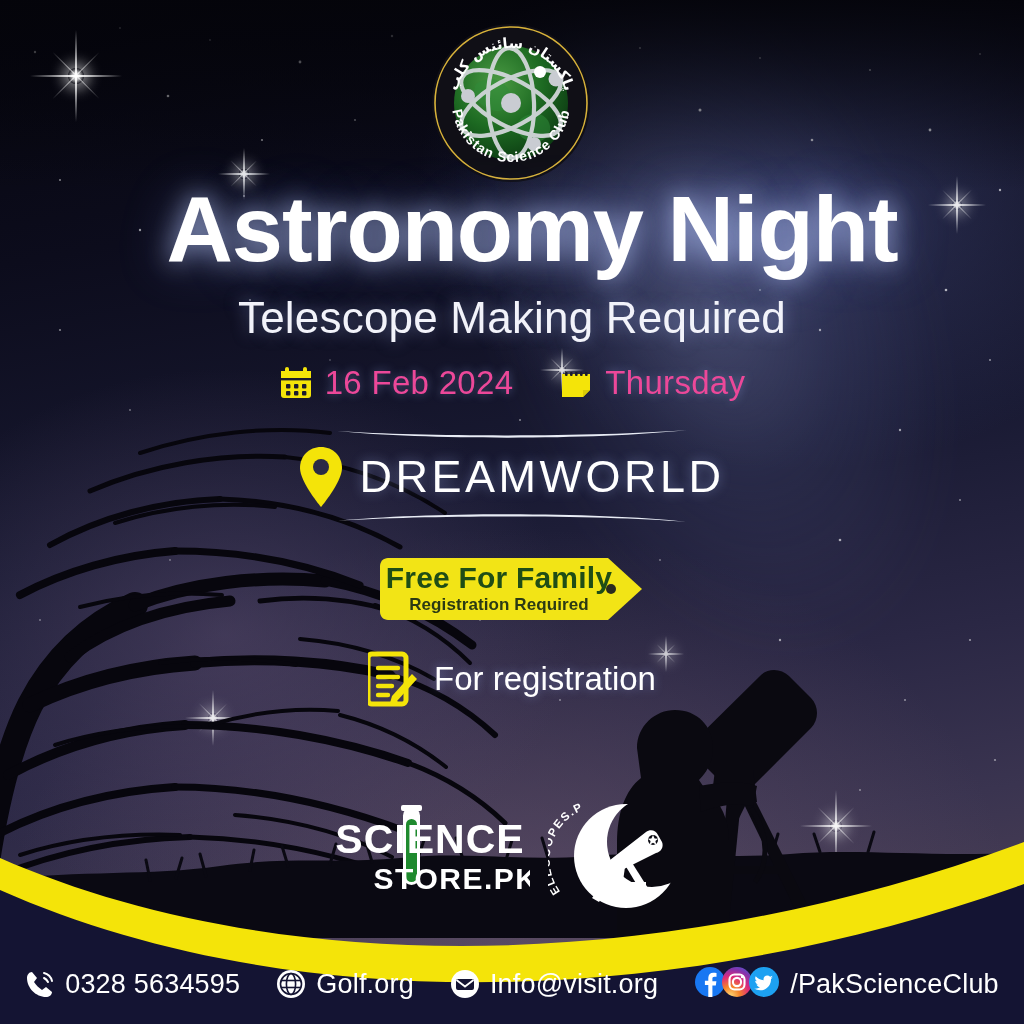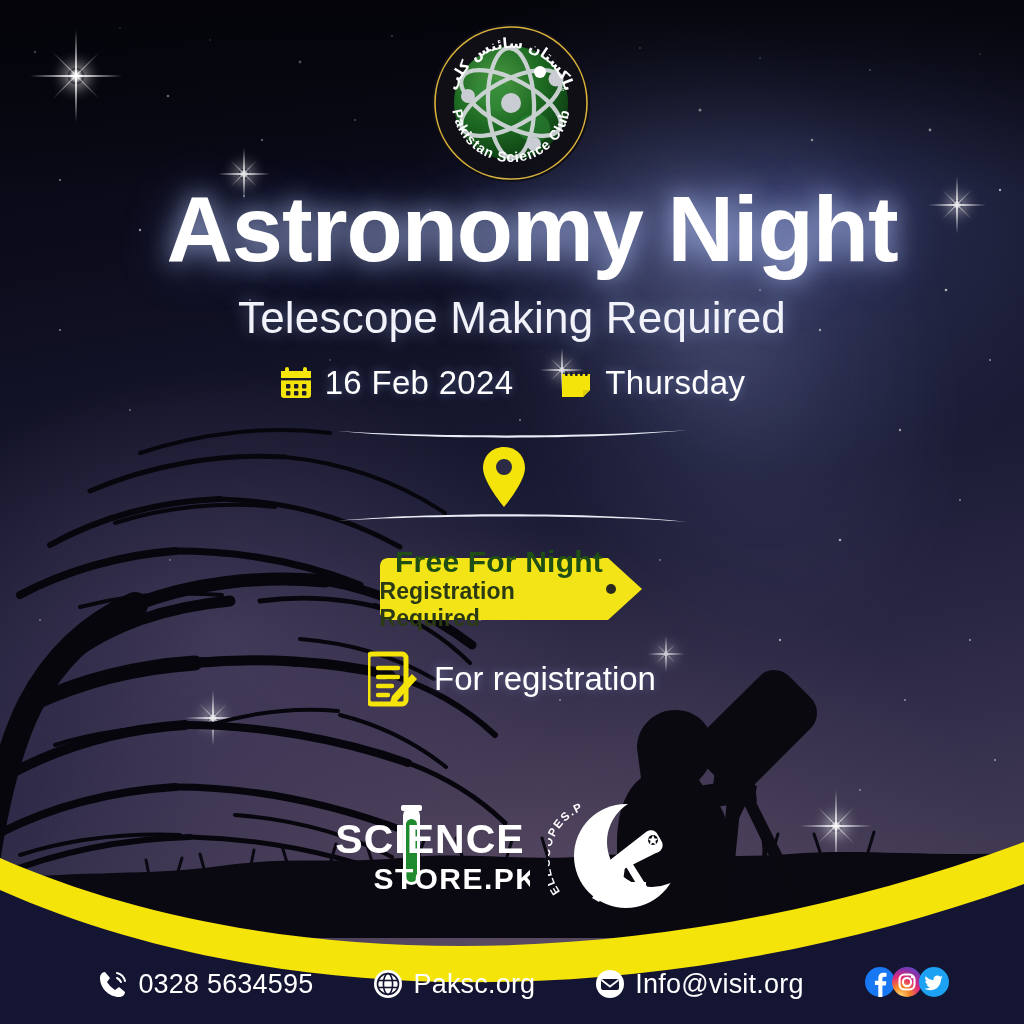--- a/index.html
+++ b/index.html
@@ -48,53 +48,53 @@
   .title{position:absolute;left:0;top:183px;width:100%;text-align:center;
     font-size:92px;line-height:1;font-weight:bold;color:#fff;letter-spacing:-1px;
     text-shadow:0 0 26px rgba(190,205,255,.75),0 0 54px rgba(140,165,255,.45);padding-left:40px;}
   .subtitle{position:absolute;left:0;top:296px;width:100%;text-align:center;
     font-size:44px;line-height:1;color:#f2f3fa;font-weight:400;letter-spacing:.2px;
     text-shadow:0 0 16px rgba(160,180,240,.5);}
   
   .date-row{position:absolute;left:0;top:364px;width:100%;
     display:flex;justify-content:center;align-items:center;gap:46px;}
   .date-item{display:flex;align-items:center;gap:12px;}
-  .date-item .txt{font-size:33px;color:#ffffff;font-weight:400;letter-spacing:.3px;
+  .date-item .txt{font-size:33px;color:#ec4899;font-weight:400;letter-spacing:.3px;
     text-shadow:0 0 10px rgba(150,170,240,.45);}
   
   .loc-block{position:absolute;left:0;top:428px;width:100%;
     display:flex;flex-direction:column;align-items:center;}
   .divider{width:350px;height:14px;}
   .loc-inner{display:flex;align-items:center;gap:16px;margin:4px 0 2px 0;}
   .loc-text{display:flex;flex-direction:column;align-items:center;}
   .loc-main{font-size:45px;letter-spacing:3.5px;color:#ffffff;font-weight:400;line-height:1.05;
     text-shadow:0 0 12px rgba(160,180,240,.45);}
   .loc-sub{font-size:25px;color:#eef0f8;font-weight:400;letter-spacing:.2px;margin-top:2px;}
   
   .tag-wrap{position:absolute;left:0;top:558px;width:100%;display:flex;justify-content:center;}
   .tag{position:relative;width:265px;height:62px;}
   .tag .label{position:absolute;left:0;top:0;width:100%;height:100%;
     display:flex;flex-direction:column;align-items:center;justify-content:center;
     padding-right:26px;}
   .tag .l1{font-size:30px;font-weight:bold;color:#1f4d16;line-height:1.02;letter-spacing:.2px;}
-  .tag .l2{font-size:23px;font-weight:bold;color:#2b3a14;line-height:1.15;margin-top:1px;letter-spacing:.1px;}
+  .tag .l2{font-size:17px;font-weight:bold;color:#2b3a14;line-height:1.15;margin-top:1px;letter-spacing:.1px;}
   
   .reg{position:absolute;left:0;top:650px;width:100%;display:flex;justify-content:center;align-items:center;gap:14px;}
   .reg-text{display:flex;flex-direction:column;}
   .reg-l1{font-size:33px;color:#ffffff;font-weight:400;line-height:1.1;
     text-shadow:0 0 10px rgba(150,170,240,.45);}
   .reg-l2{font-size:31px;color:#f4e409;font-weight:bold;line-height:1.15;letter-spacing:.2px;}
   
   .sstore{position:absolute;left:330px;top:805px;width:200px;height:92px;}
   .tscope{position:absolute;left:548px;top:790px;width:160px;height:128px;}
   
   .footer-shape{position:absolute;left:0;bottom:0;width:100%;height:190px;}
   .footer-row{position:absolute;left:0;bottom:10px;width:100%;height:60px;
     display:flex;align-items:center;justify-content:center;gap:36px;z-index:6;}
-  .f-item{display:flex;align-items:center;gap:10px;margin-left:24px;}
+  .f-item{display:flex;align-items:center;gap:10px;}
   .f-item .t{font-size:27px;color:#ffffff;font-weight:400;letter-spacing:.2px;}
   .socials{display:flex;align-items:center;}
   .socials span{margin-left:-5px;}
   .socials span:first-child{margin-left:0;}
 </style>
 </head>
 <body>
 
 <div class="poster">
 
@@ -365,35 +365,36 @@
   <div class="loc-block">
     <svg class="divider" viewBox="0 0 350 14" preserveAspectRatio="none">
       <path d="M0 3 C90 12 260 12 350 2 C260 9 90 9 0 3 Z" fill="#e8ecf5"></path>
     </svg>
     <div class="loc-inner">
       <svg width="44" height="62" viewBox="0 0 44 62">
         <path d="M22 1 C10 1 1 10 1 22 C1 36 22 61 22 61 C22 61 43 36 43 22 C43 10 34 1 22 1 Z" fill="#f4e409"></path>
         <circle cx="22" cy="21" r="8" fill="#2b2b45"></circle>
       </svg>
       <div class="loc-text">
+        <div class="loc-main">DREAMWORLD</div>
       </div>
     </div>
     <svg class="divider" viewBox="0 0 350 14" preserveAspectRatio="none">
       <path d="M0 11 C90 2 260 2 350 12 C260 5 90 5 0 11 Z" fill="#e8ecf5"></path>
     </svg>
   </div>
 
   <div class="tag-wrap">
     <div class="tag">
       <svg width="265" height="62" viewBox="0 0 265 62" style="position:absolute;left:0;top:0;">
         <path d="M8 0 H228 L262 31 L228 62 H8 C3.6 62 0 58.4 0 54 V8 C0 3.6 3.6 0 8 0 Z" fill="#f2e416"></path>
         <circle cx="231" cy="31" r="5" fill="#2a2a1f"></circle>
       </svg>
       <div class="label">
-        <div class="l1">Free For Night</div>
+        <div class="l1">Free For Family</div>
         <div class="l2">Registration Required</div>
       </div>
     </div>
   </div>
 
   <div class="reg">
     <svg width="52" height="58" viewBox="0 0 52 58">
       <path d="M4 4 h30 a4 4 0 0 1 4 4 v42 a4 4 0 0 1 -4 4 h-30 a4 4 0 0 1 -4 -4 v-42 a4 4 0 0 1 4 -4 z" fill="none" stroke="#f4e409" stroke-width="5"></path>
       <g stroke="#f4e409" stroke-width="4.4" stroke-linecap="round">
         <path d="M10 18 H30"></path>
@@ -462,21 +463,21 @@
     <div class="f-item">
       <svg width="30" height="30" viewBox="0 0 30 30">
         <circle cx="15" cy="15" r="14" fill="#ffffff"></circle>
         <g stroke="#141433" stroke-width="1.6" fill="none">
           <circle cx="15" cy="15" r="10.5"></circle>
           <ellipse cx="15" cy="15" rx="4.6" ry="10.5"></ellipse>
           <path d="M4.8 11.5 H25.2"></path>
             <path d="M4.8 18.5 H25.2"></path>
         </g>
       </svg>
-      <span class="t">Paksc.org</span>
+      <span class="t">Golf.org</span>
     </div>
     <div class="f-item">
       <svg width="30" height="30" viewBox="0 0 30 30">
         <circle cx="15" cy="15" r="14" fill="#ffffff"></circle>
         <rect x="6" y="10" width="18" height="11" rx="2" fill="#141433"></rect>
         <path d="M6.5 11 L15 17.5 L23.5 11" stroke="#ffffff" stroke-width="1.8" fill="none"></path>
       </svg>
       <span class="t">Info@visit.org</span>
     </div>
     <div class="f-item">
@@ -504,16 +505,17 @@
             <circle cx="21.2" cy="10.9" r="1.4" fill="#ffffff"></circle>
           </svg>
         </span>
         <span>
           <svg width="32" height="32" viewBox="0 0 32 32">
             <circle cx="16" cy="16" r="15" fill="#1da1f2"></circle>
             <path d="M25 11.3 c-.7 .3 -1.4 .5 -2.2 .6 .8 -.5 1.4 -1.2 1.7 -2.1 -.8 .4 -1.6 .8 -2.4 .9 -.7 -.8 -1.7 -1.2 -2.8 -1.2 -2.1 0 -3.8 1.7 -3.8 3.8 0 .3 0 .6 .1 .9 -3.2 -.2 -6 -1.7 -7.9 -4 -.3 .6 -.5 1.2 -.5 1.9 0 1.3 .7 2.5 1.7 3.2 -.6 0 -1.2 -.2 -1.7 -.5 v 0 c 0 1.8 1.3 3.4 3 3.7 -.3 .1 -.7 .1 -1 .1 -.2 0 -.5 0 -.7 -.1 .5 1.5 1.9 2.6 3.5 2.6 -1.3 1 -2.9 1.6 -4.7 1.6 -.3 0 -.6 0 -.9 -.1 1.7 1.1 3.7 1.7 5.8 1.7 7 0 10.8 -5.8 10.8 -10.8 v -.5 c .8 -.5 1.4 -1.2 2 -2 Z" fill="#ffffff"></path>
           </svg>
         </span>
       </span>
+      <span class="t">/PakScienceClub</span>
     </div>
   </div>
 
 </div>
 
 </body></html>

